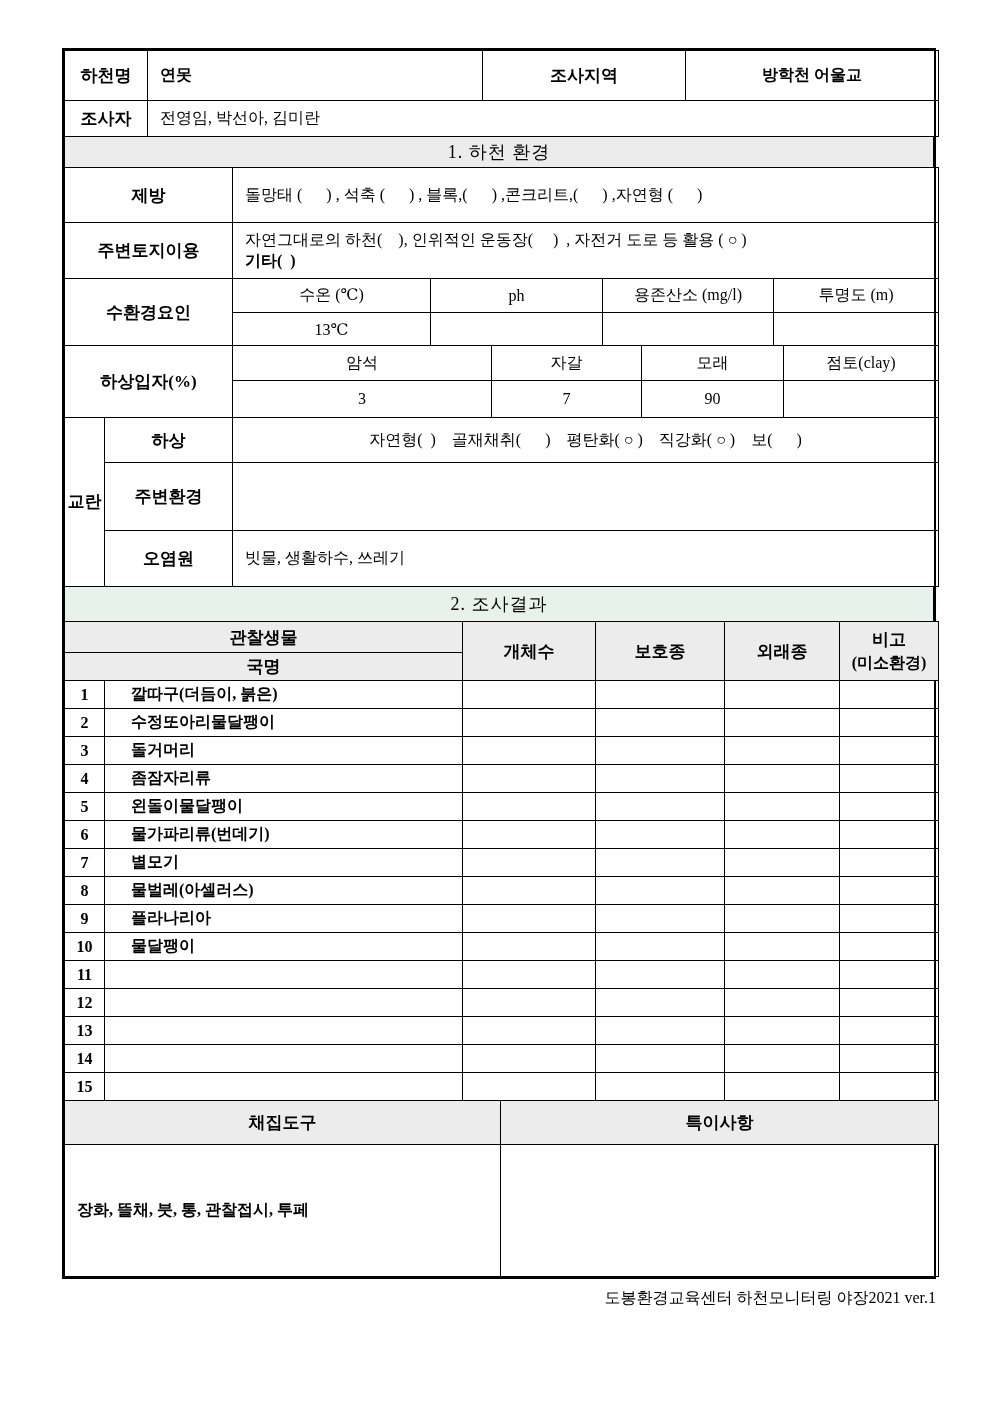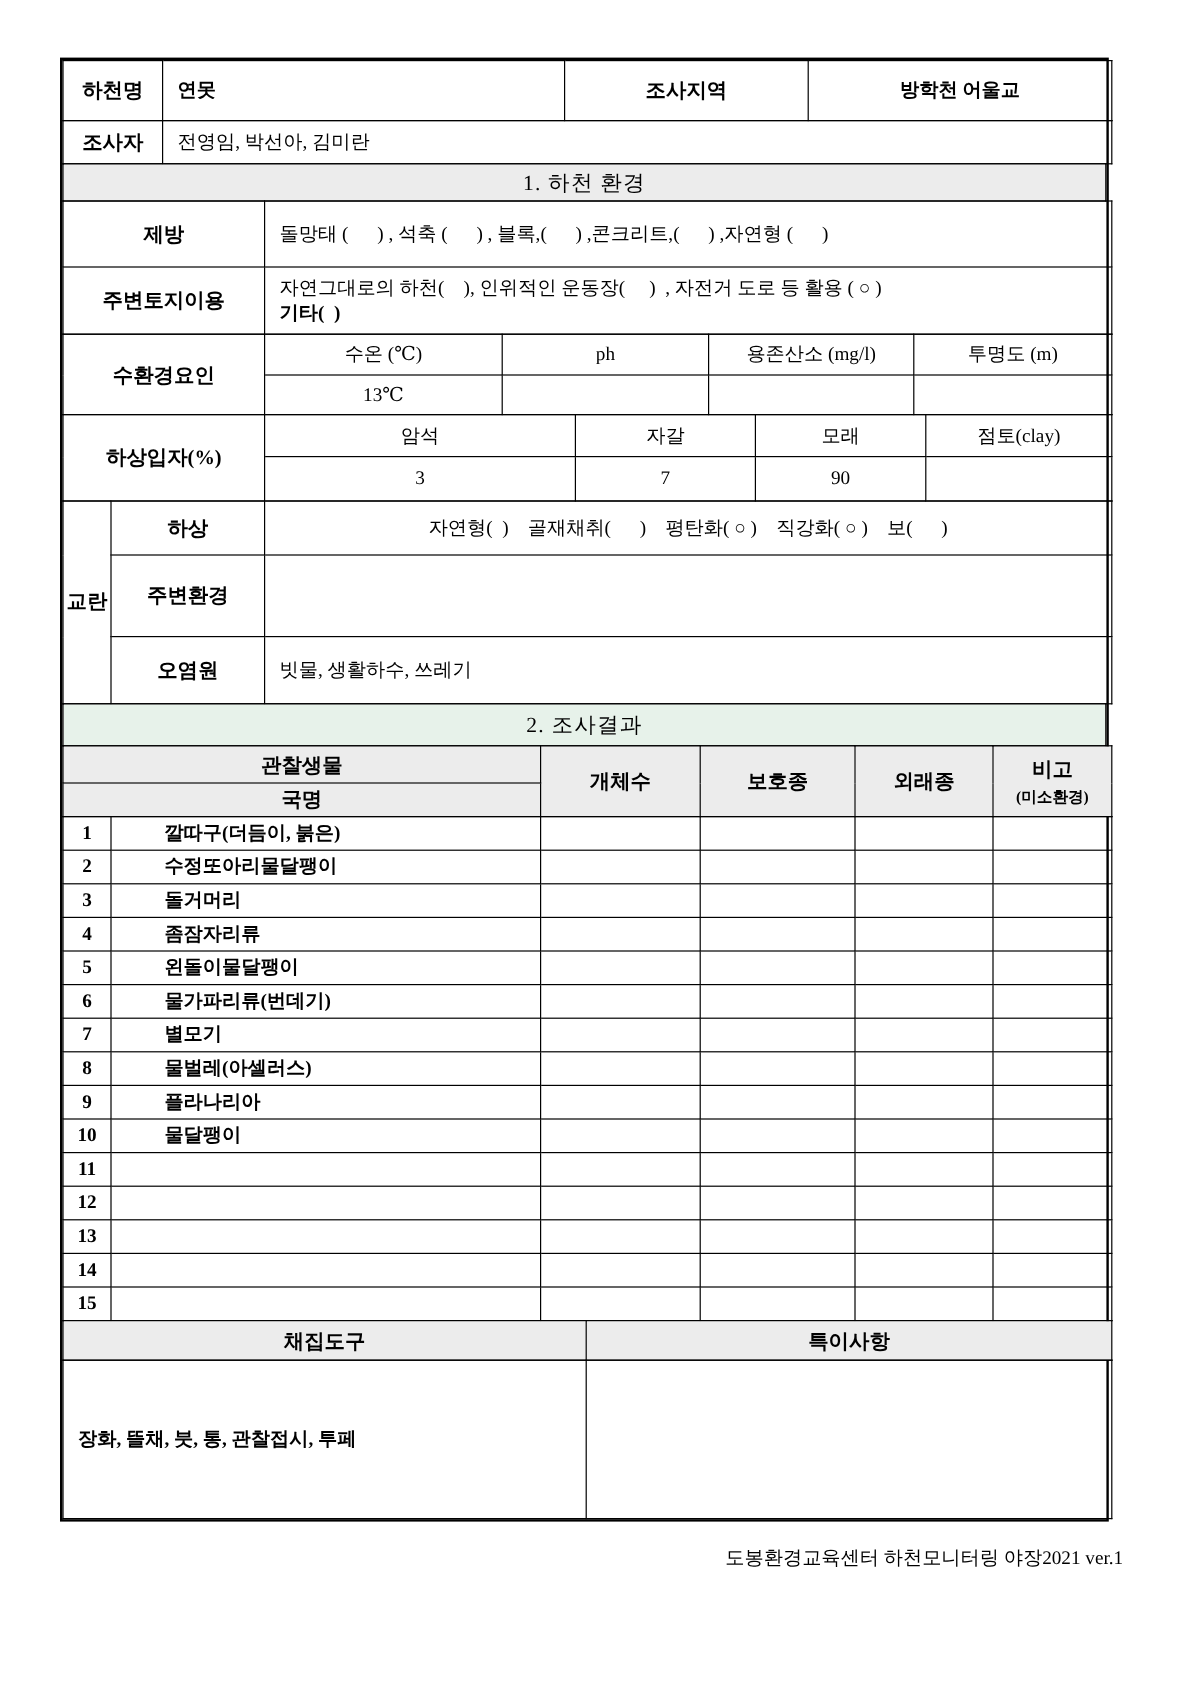--- a/index.html
+++ b/index.html
@@ -2,41 +2,41 @@
 <html><head>
 <meta charset="utf-8">
 <style>
   html,body { margin:0; padding:0; }
   body {
     width:992px; height:1403px; background:#ffffff; color:#000;
     font-family:"Liberation Serif","DejaVu Serif",serif;
     position:relative;
   }
   .sheet {
-    position:absolute; left:50px; top:48px; width:874px;
+    position:absolute; left:62px; top:48px; width:874px;
     border:2px solid #000; box-sizing:border-box; background:#fff;
   }
   table { border-collapse:collapse; table-layout:fixed; width:100%; margin-top:-1px; }
   .sheet table:first-child { margin-top:0; }
   td {
     border:1px solid #000; box-sizing:border-box; overflow:hidden;
     font-size:16px; vertical-align:middle; text-align:center; padding:2px 4px;
   }
   .lbl  { font-weight:bold; font-size:17px; }
   .bold { font-weight:bold; }
   .left { text-align:left; padding-left:12px; }
   .pre  { white-space:pre-wrap; }
   .gray { background:#ececec; }
   .mint { background:#e7f2ea; }
   .title{ font-weight:normal; font-size:18px; letter-spacing:1px; }
-  .sub  { font-size:13px; font-weight:bold; margin-top:2px; }
+  .sub  { font-size:16px; font-weight:bold; margin-top:2px; }
   .vert { font-weight:bold; font-size:17px; line-height:1.6; padding:0; }
   .vert span { display:block; }
   .num  { font-weight:bold; }
-  .name { text-align:left; padding-left:44px; font-weight:bold; }
+  .name { text-align:left; padding-left:26px; font-weight:bold; }
   .footer {
     position:absolute; left:62px; top:1288px; width:874px;
     text-align:right; font-size:16px;
   }
 </style>
 </head>
 <body>
 
 <div class="sheet">
 
@@ -339,21 +339,21 @@
     </tr>
   </tbody>
     </table>
 
   <table>
     <colgroup>
         <col style="width:436px">
         <col style="width:438px">
       </colgroup>
     <tbody>
-        <tr style="height:33px">
+        <tr style="height:44px">
       <td class="gray lbl">채집도구</td>
       <td class="gray lbl">특이사항</td>
     </tr>
   </tbody>
     </table>
 
   <table>
     <colgroup>
         <col style="width:436px">
         <col style="width:438px">

